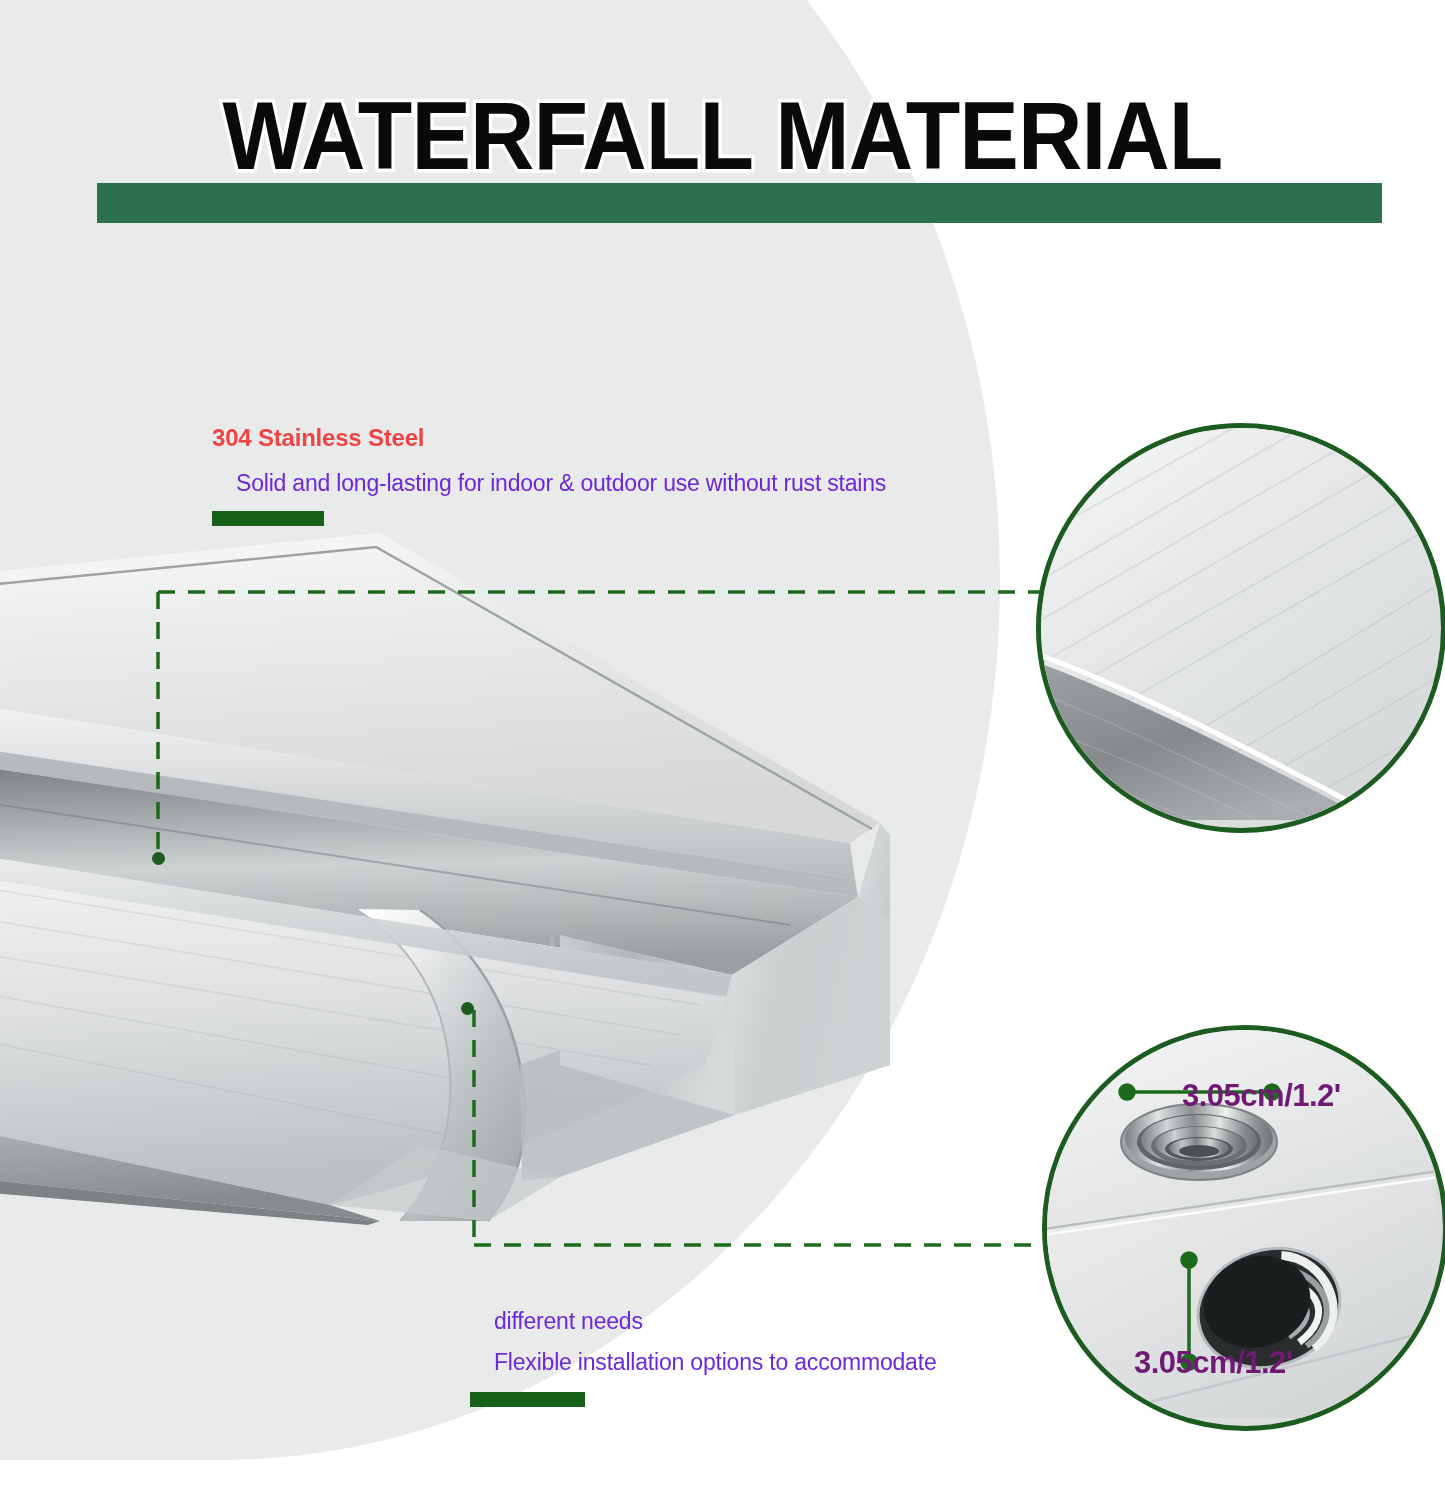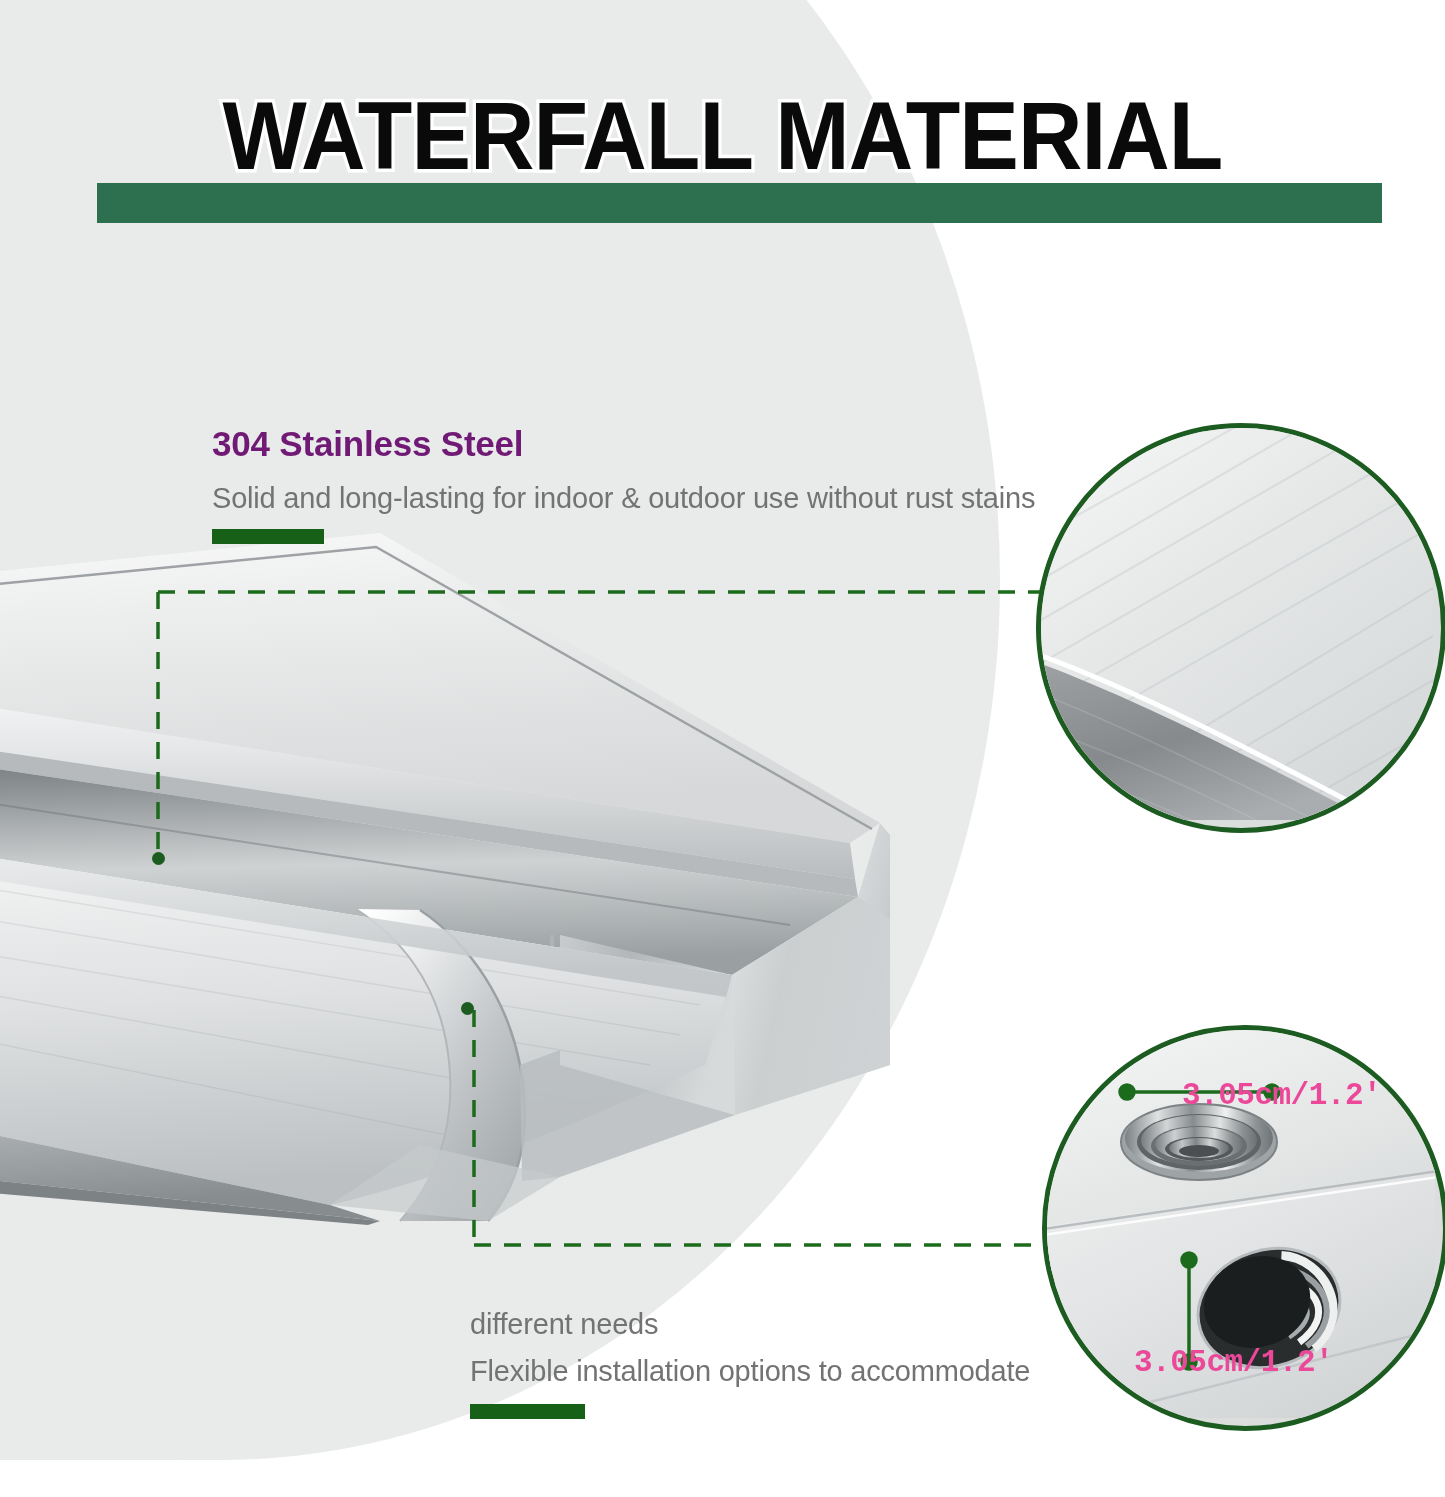--- a/index.html
+++ b/index.html
@@ -71,44 +71,45 @@
   .conn{position:absolute;z-index:6;}
   .dot{
     position:absolute;width:13px;height:13px;border-radius:50%;
     background:#1c5c20;z-index:7;
   }
 
   
   .block{position:absolute;z-index:7;}
   .blk-head{
     font-family:"Liberation Sans", sans-serif;
-    font-size:35px;font-weight:bold;color:#701a75;
+    font-size:24px;font-weight:bold;color:#ef4444;
     white-space:nowrap;letter-spacing:-0.2px;
   }
   .blk-sub{
     font-family:"Liberation Sans", sans-serif;
-    font-size:29px;font-weight:normal;color:#737373;
+    font-size:23px;font-weight:normal;color:#6d28d9;
     letter-spacing:-0.2px;
+    margin-left:24px;
   }
   .blk-sub div{margin-bottom:14px;}
   .rule{
     width:112px;height:15px;background:#176017;margin-top:6px;
   }
 
   .block-top{left:212px;top:424px;}
   .block-top .blk-sub{margin-top:18px;}
   .block-bottom{left:470px;top:1288px;}
   .block-bottom .blk-sub{margin-top:20px;}
   .block-bottom .rule{margin-top:16px;width:115px;}
 
   
   .dim-label{
     position:absolute;
-    font-family:Liberation Mono, monospace;
-    font-size:31px;font-weight:bold;color:#ec4899;
+    font-family:Liberation Sans, sans-serif;
+    font-size:31px;font-weight:bold;color:#701a75;
     white-space:nowrap;z-index:9;
     letter-spacing:-0.5px;
   }
   .dim-top-label{left:1182px;top:1078px;}
   .dim-bot-label{left:1134px;top:1345px;}
 
   svg{display:block;}
 </style>
 </head>
 <body>

